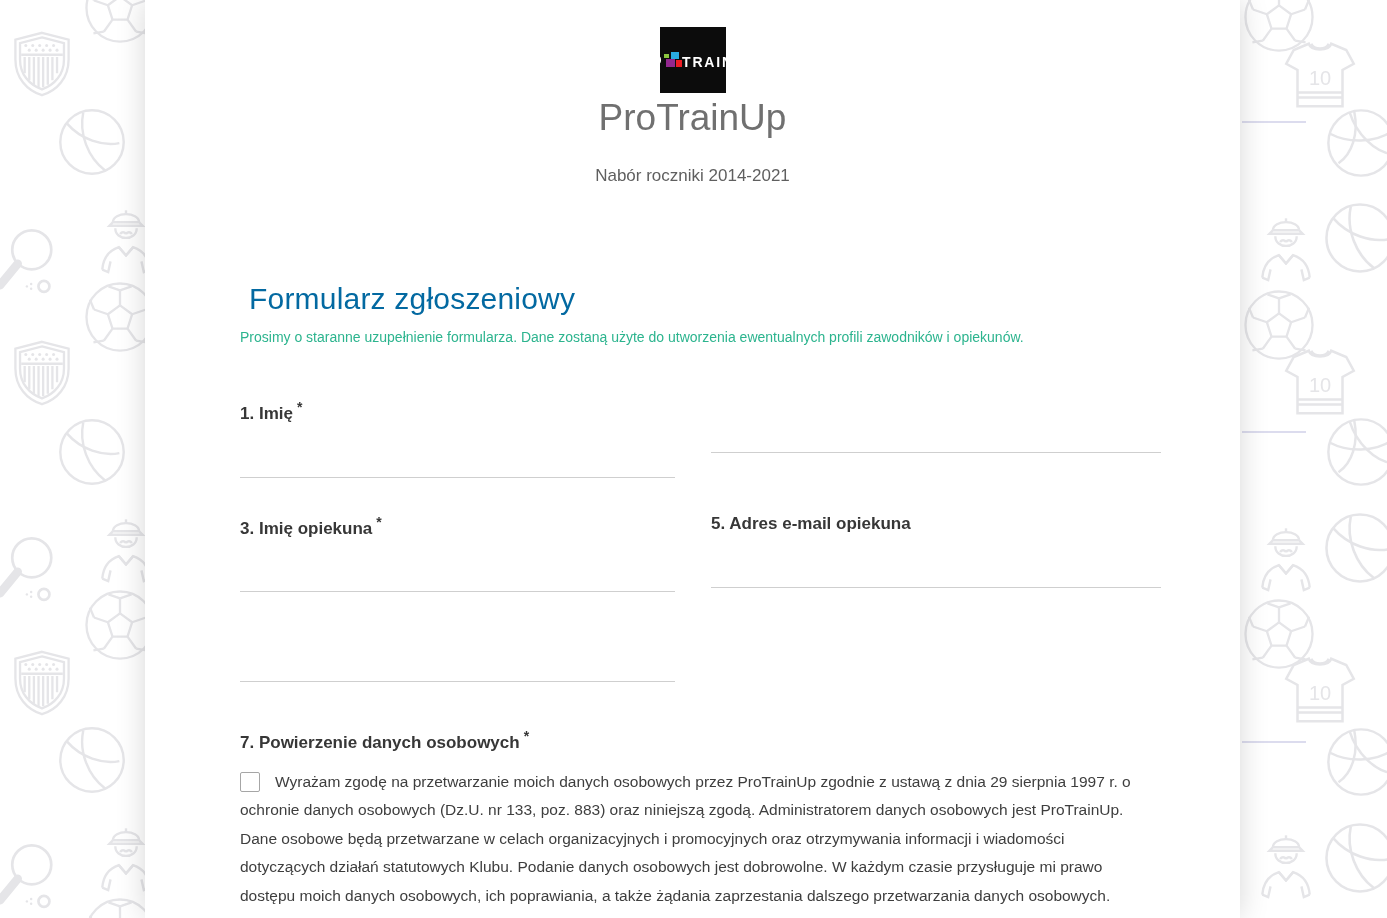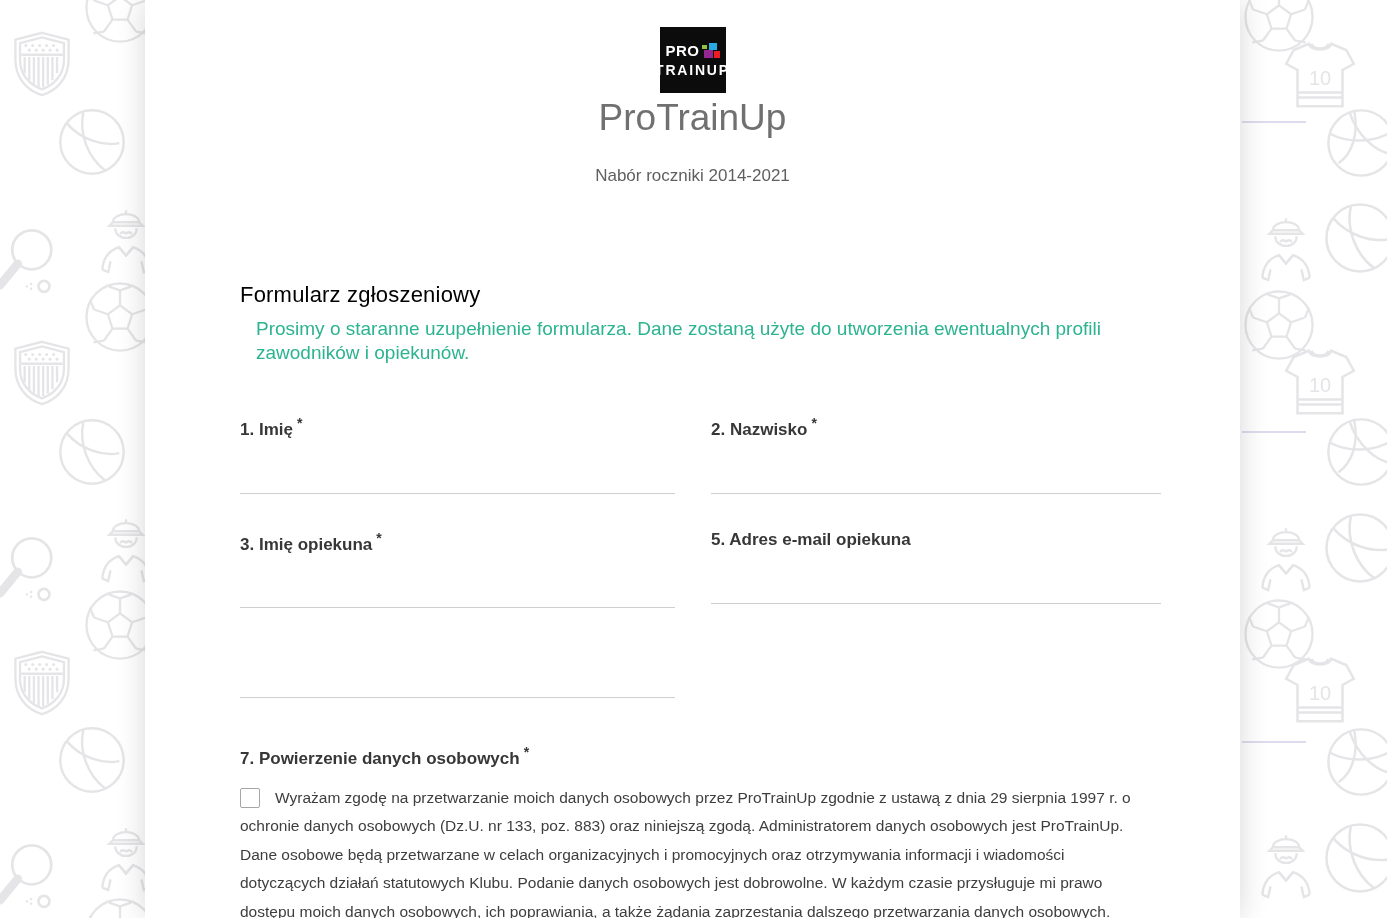--- a/index.html
+++ b/index.html
@@ -14,38 +14,38 @@
   .bg-line { position: absolute; width: 64px; height: 2px; background: #dcdcee; }
   
   .card {
     position: absolute; left: 145px; top: 0; width: 1095px; height: 918px;
     background: #ffffff; z-index: 1;
     box-shadow: 0 0 28px rgba(0,0,0,0.16);
   }
   
   .logo {
     width: 66px; height: 66px; background: #0c0c0c; margin: 27px auto 0;
-    display: flex; flex-direction: column; align-items: center; justify-content: center;
+    display: flex; align-items: center; justify-content: center;
   }
   .logo-row { display: flex; align-items: flex-start; }
   .logo-pro { color: #fff; font-weight: 700; font-size: 15px; letter-spacing: .5px; line-height: 15px; }
   .px { position: relative; width: 18px; height: 16px; margin-left: 2px; }
   .px i { position: absolute; display: block; }
   .px .g { left: 0;  top: 2px; width: 5px; height: 4px; background: #8cc63f; }
   .px .b { left: 7px; top: 0;  width: 8px; height: 7px; background: #29abe2; }
   .px .p { left: 2px; top: 7px; width: 9px; height: 8px; background: #93278f; }
   .px .r { left: 12px;top: 8px; width: 6px; height: 7px; background: #ed1c24; }
   .logo-trainup { color: #fff; font-weight: 700; font-size: 14px; letter-spacing: 1.8px; margin-top: 3px; }
   
   .page-title { text-align: center; font-size: 37px; font-weight: 400; color: #707070; margin: 4px 0 0; }
   .subtitle   { text-align: center; font-size: 17px; color: #5f5f5f; margin-top: 27px; }
   
   .content { margin: 96px 85px 0 95px; }
-  .sec-heading { font-size: 22px; font-weight: 400; color: #000000; margin: 0; letter-spacing: .2px; }
-  .sec-desc { font-size: 19px; line-height: 24px; color: #2cb48e; margin: 9px 16px 0; max-width: 880px; }
+  .sec-heading { font-size: 30px; font-weight: 400; color: #0369a1; margin: 9px; letter-spacing: .2px; }
+  .sec-desc { font-size: 14px; line-height: 24px; color: #2cb48e; margin: 9px 0 0; max-width: 880px; }
   .grid {
     display: grid; grid-template-columns: 435px 450px;
     column-gap: 30px; row-gap: 42px; margin-top: 50px; gap: 36px;
   }
   .flabel { display: block; font-size: 17px; font-weight: 700; color: #373737; }
   .req { font-size: 14px; color: #373737; margin-left: 4px; vertical-align: super; font-weight: 700; }
   .finput {
     display: block; width: 100%; margin-top: 34px; height: 20px;
     border: none; border-bottom: 1px solid #cfcfcf; background: transparent;
     font-size: 16px; color: #373737; padding: 0; outline: none; border-radius: 0;
@@ -266,21 +266,20 @@
   <div class="content">
     <h2 class="sec-heading">Formularz zgłoszeniowy</h2>
     <p class="sec-desc">Prosimy o staranne uzupełnienie formularza. Dane zostaną użyte do utworzenia ewentualnych profili zawodników i opiekunów.</p>
 
     <div class="grid">
       <div class="field">
         <label class="flabel"><span>1.</span> <span>Imię</span><sup class="req">*</sup></label>
         <input class="finput" type="text" value="" style="">
       </div>
       <div class="field">
-        <label class="flabel"><span>2.</span> <span>Nazwisko</span><sup class="req">*</sup></label>
         <input class="finput" type="text" value="" style="">
       </div>
       <div class="field">
         <label class="flabel"><span>3.</span> <span>Imię opiekuna</span><sup class="req">*</sup></label>
         <input class="finput" type="text" value="" style="">
       </div>
       <div class="field">
         <label class="flabel"><span>5.</span> <span>Adres e-mail opiekuna</span></label>
         <input class="finput" type="text" value="" style="">
       </div>

